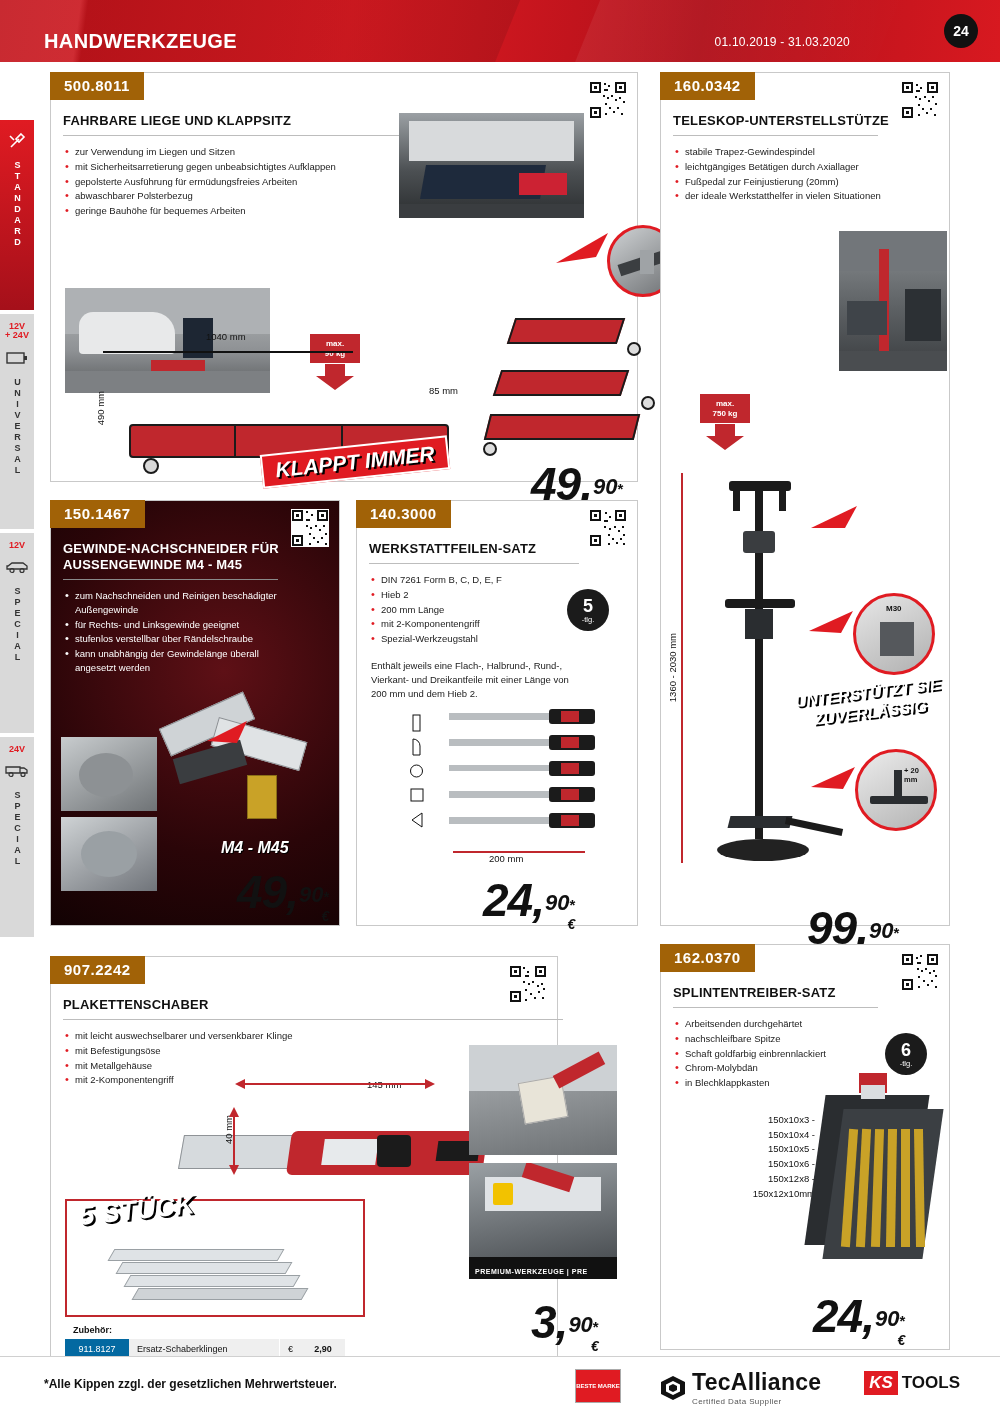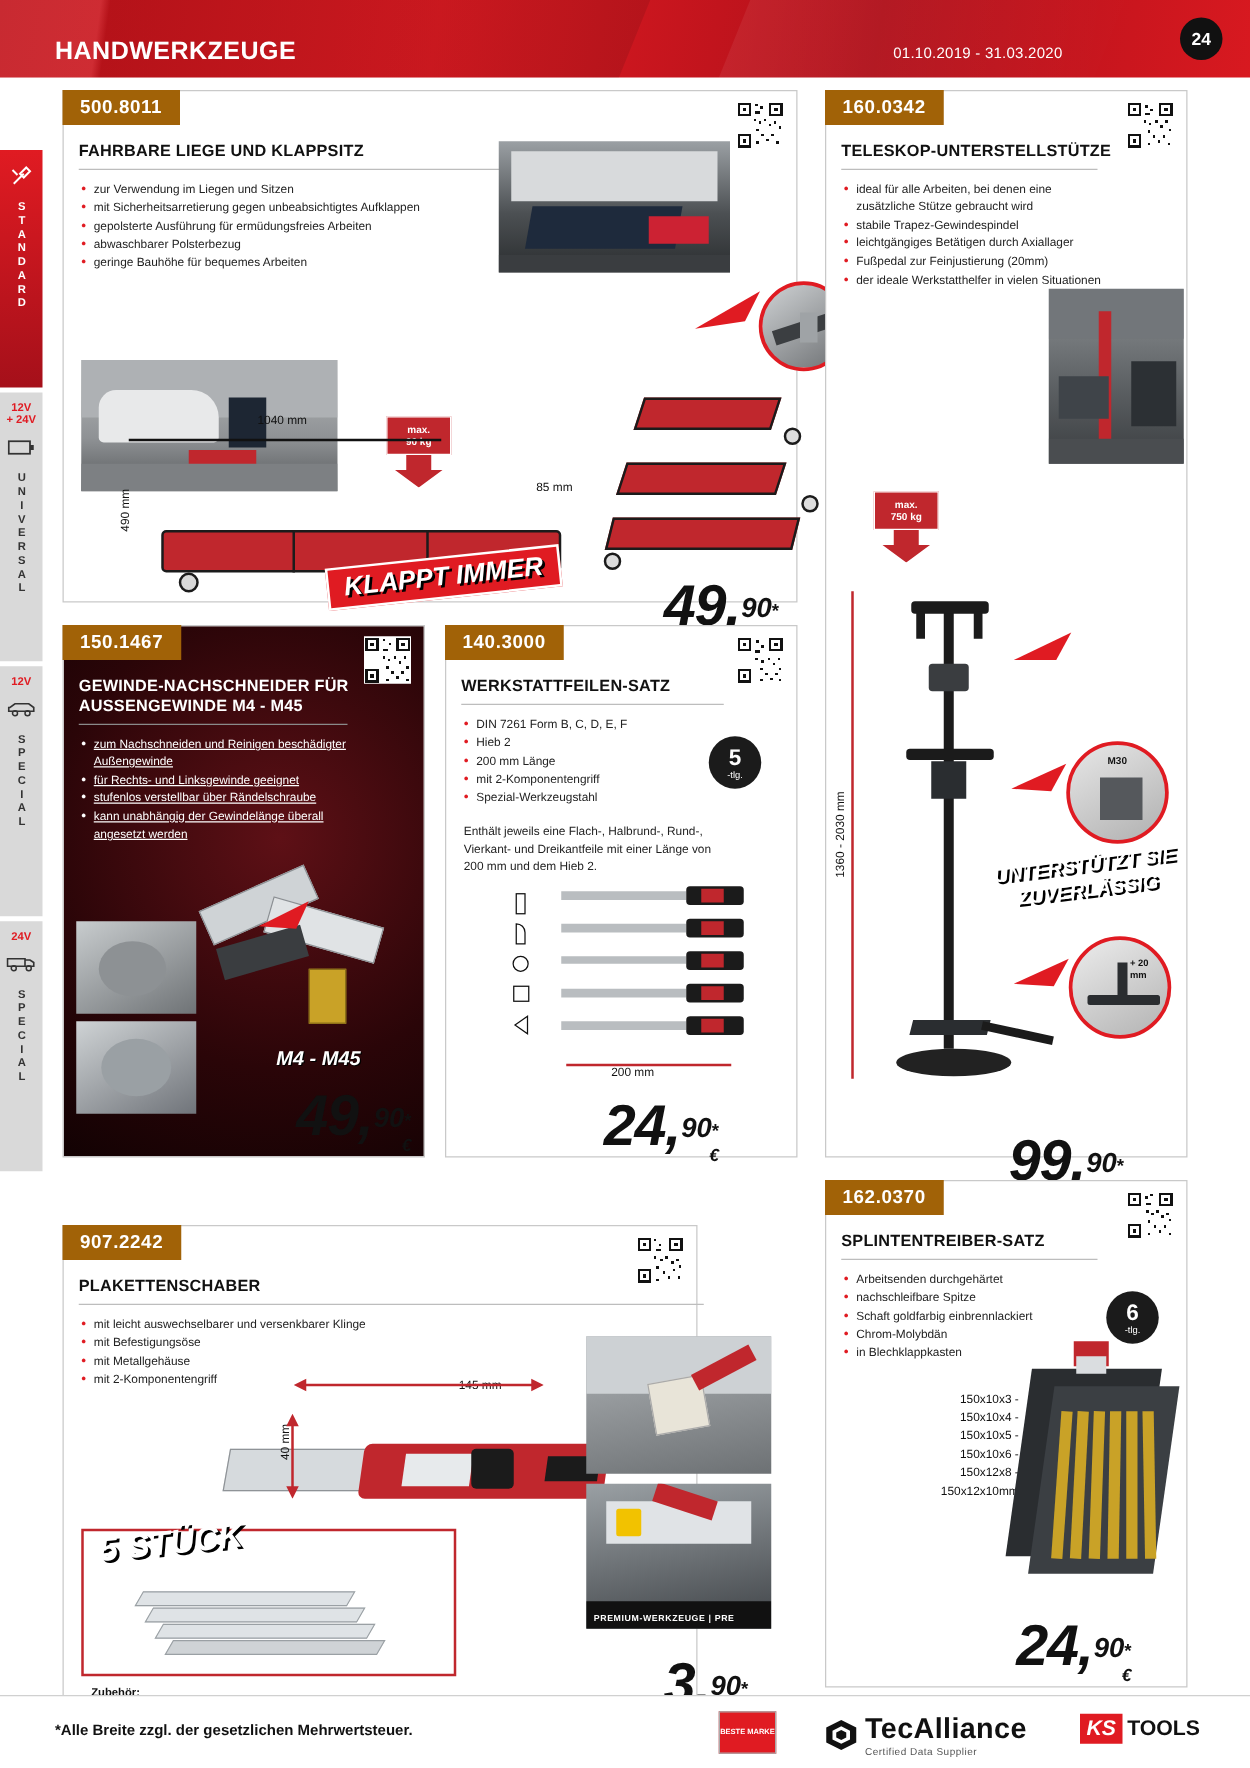--- a/index.html
+++ b/index.html
@@ -78,21 +78,21 @@
     line-height:1.2;
   }
   .panel-title.inverse { color:#fff; }
   .title-rule {
     position:absolute; height:1px; background:#bdbdbd;
   }
   .bullets {
     position:absolute; font-size:9.5px; color:#222; line-height:1.45;
     list-style:none; margin:0; padding:0;
   }
-  .bullets.inverse { color:#fff;text-decoration:underline; }
+  .bullets.inverse { color:#fff; }
   .bullets li { position:relative; padding-left:10px; margin-bottom:1px;}
   .bullets li:before {
     content:"•"; position:absolute; left:0; top:-1px; color:#e01b22; font-size:11px;
   }
   .bullets.inverse li:before { color:#fff; }
   .note-text { position:absolute; font-size:9.5px; color:#222; line-height:1.45; }
 
   
   .qr { position:absolute; width:38px; height:38px; }
   .qr svg { display:block; }
@@ -358,21 +358,20 @@
       <rect x="17" y="23" width="2" height="2" fill="#111"></rect>
         <rect x="21" y="27" width="2" height="2" fill="#111"></rect>
         <rect x="25" y="31" width="2" height="2" fill="#111"></rect>
       <rect x="29" y="27" width="2" height="2" fill="#111"></rect>
         <rect x="33" y="33" width="2" height="2" fill="#111"></rect>
         <rect x="17" y="33" width="2" height="2" fill="#111"></rect>
     </svg>
   </div>
 
   <ul class="bullets" style="left:14px; top:72px; width:210px;">
-    <li>ideal für alle Arbeiten, bei denen eine zusätzliche Stütze gebraucht wird</li>
     <li>stabile Trapez-Gewindespindel</li>
     <li>leichtgängiges Betätigen durch Axiallager</li>
     <li>Fußpedal zur Feinjustierung (20mm)</li>
     <li>der ideale Werkstatthelfer in vielen Situationen</li>
   </ul>
 
   <div class="photo" style="left:178px; top:158px; width:108px; height:140px; background:linear-gradient(180deg,#8d9194,#5d6164 55%,#3a3d40);">
     <div style="position:absolute;left:0;top:0;width:108px;height:40px;background:#72767a;"></div>
     <div style="position:absolute;left:40px;top:18px;width:10px;height:108px;background:#c0272d;"></div>
     <div style="position:absolute;left:8px;top:70px;width:40px;height:34px;background:#3f4449;"></div>
@@ -581,21 +580,21 @@
 
   <div class="arrow-line" style="left:96px; top:350px; width:132px; background:#c0272d;"></div>
   <div class="dim-label" style="left:132px; top:352px;">200 mm</div>
 
   <div class="price" style="left:126px; top:376px;">
     <span class="big">24</span><span class="comma">,</span><span class="cents">90</span><span class="star">*</span>
     <span class="eur">€</span>
   </div>
 </div>
 
-<div class="panel" style="left:50px; top:980px; width:508px; height:406px;">
+<div class="panel" style="left:50px; top:956px; width:508px; height:406px;">
   <div class="code-badge">907.2242</div>
   <div class="panel-title" style="left:12px; top:40px;">PLAKETTENSCHABER</div>
   <div class="title-rule" style="left:12px; top:62px; width:500px;"></div>
   <div class="qr" style="right:10px; top:8px;">
     <svg width="38" height="38" viewBox="0 0 38 38" shape-rendering="crispEdges">
       <rect width="38" height="38" fill="#fff"></rect>
       <rect x="1" y="1" width="11" height="11" fill="#111"></rect>
         <rect x="3" y="3" width="7" height="7" fill="#fff"></rect>
         <rect x="5" y="5" width="3" height="3" fill="#111"></rect>
       <rect x="26" y="1" width="11" height="11" fill="#111"></rect>
@@ -757,21 +756,21 @@
     <div style="position:absolute;left:104px;top:58px;width:9px;height:118px;background:#c9a227;transform:rotate(-1deg);"></div>
   </div>
 
   <div class="price" style="left:152px; top:348px;">
     <span class="big">24</span><span class="comma">,</span><span class="cents">90</span><span class="star">*</span>
     <span class="eur">€</span>
   </div>
 </div>
 
 <div class="footer">
-  <div class="footer-note">*Alle Breite zzgl. der gesetzlichen Mehrwertsteuer.</div>
+  <div class="footer-note">*Alle Kippen zzgl. der gesetzlichen Mehrwertsteuer.</div>
   <div class="beste-marke">
     <span>BESTE MARKE</span>
   </div>
   <div class="tecalliance">
     <div style="display:flex;align-items:center;">
       <svg width="26" height="26" viewBox="0 0 26 26" style="margin-right:6px;">
         <path d="M13 1 L25 7 v12 L13 25 L1 19 V7 Z" fill="#111"></path>
         <path d="M13 6 L20 9.5 v7 L13 20 L6 16.5 v-7 Z" fill="#fff"></path>
         <path d="M13 9 L17 11 v4 L13 17 L9 15 v-4 Z" fill="#111"></path>
       </svg>

